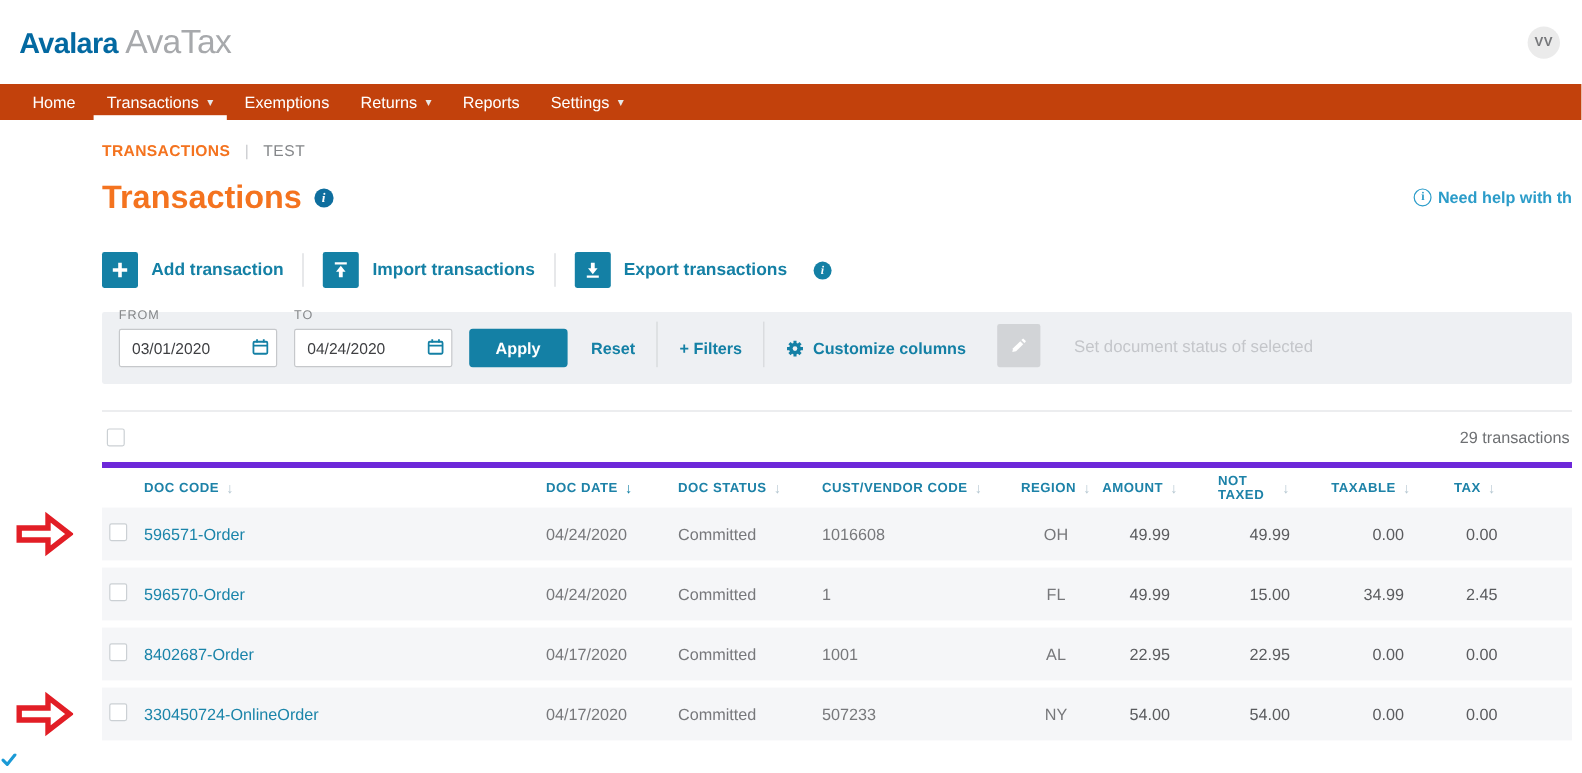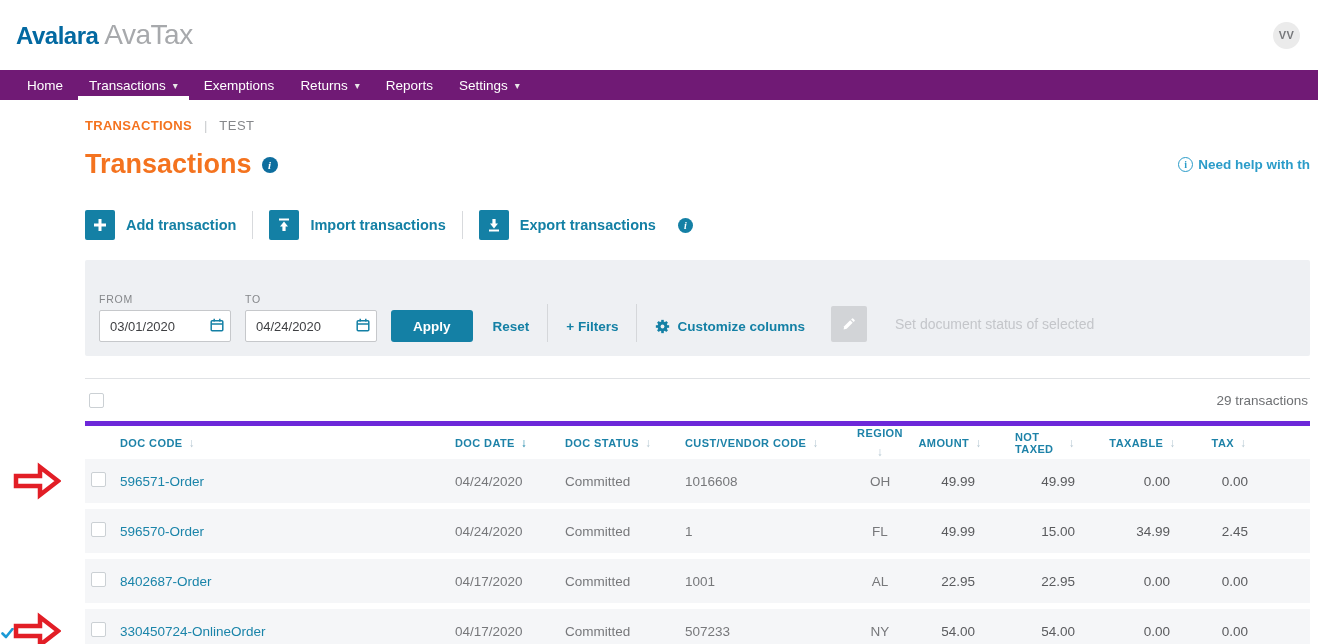--- a/index.html
+++ b/index.html
@@ -11,21 +11,21 @@
     padding: 0 18px 0 16px; background: #fff; }
   .logo { display: flex; align-items: baseline; gap: 6px; cursor: pointer; }
   .logo-primary { position: relative; font-size: 24px; font-weight: bold; color: #0369a1; letter-spacing: -0.5px; }
   .logo-check { position: absolute; left: 1px; bottom: 5px; }
   .logo-secondary { font-size: 28px; color: #a7a9ac; letter-spacing: -0.5px; }
   .avatar { width: 27px; height: 27px; border-radius: 50%; background: #ebebeb; color: #77787b;
     font-size: 11px; font-weight: bold; display: flex; align-items: center; justify-content: center;
     letter-spacing: 0.5px; cursor: pointer; }
 
   
-  .nav-bar { height: 30px; background: #701a75; display: flex; align-items: stretch; padding-left: 14px; }
+  .nav-bar { height: 30px; background: #c2410c; display: flex; align-items: stretch; padding-left: 14px; }
   .nav-item { position: relative; display: flex; align-items: center; gap: 7px; padding: 0 13px;
     color: #ffffff; font-size: 13.5px; text-decoration: none; cursor: pointer; }
   .nav-item .chev { font-size: 10px; color: #e8e8e8; }
   .nav-item.active::after { content: ""; position: absolute; left: 2px; right: 2px; bottom: -5px;
     height: 9px; background: #ffffff; }
 
   
   .page-content { margin: 0 8px 0 85px; }
 
   .breadcrumb { margin-top: 18px; font-size: 13px; display: flex; align-items: center; gap: 12px; }
@@ -50,21 +50,21 @@
   .action-btn { display: flex; align-items: center; gap: 11px; color: #1480a5; font-size: 14.5px;
     font-weight: bold; cursor: pointer; background: none; border: none; font-family: inherit; }
   .action-ico { width: 30px; height: 30px; background: #1480a5; border-radius: 2px;
     display: flex; align-items: center; justify-content: center; color: #fff; }
   .v-divider { width: 1px; height: 28px; background: #d8dadd; margin: 0 16px; }
   .export-info { margin-left: 22px; width: 15px; height: 15px; border-radius: 50%; background: #1480a5;
     color: #fff; font-family: "Liberation Serif", serif; font-weight: bold; font-style: italic;
     font-size: 10px; display: inline-flex; align-items: center; justify-content: center; cursor: pointer; }
 
   
-  .filter-bar { margin-top: 20px; height: 96px; background: #eef0f3; border-radius: 2px;
+  .filter-bar { margin-top: 20px; height: 60px; background: #eef0f3; border-radius: 2px;
     display: flex; align-items: flex-end; padding: 0 14px 14px 14px; }
   .field-group { display: flex; flex-direction: column; margin-right: 14px; }
   .field-label { font-size: 10.5px; color: #85878a; letter-spacing: 0.8px; margin-bottom: 5px; }
   .date-input-wrap { position: relative; }
   .date-input { width: 132px; height: 32px; border: 1px solid #c6c8cb; border-radius: 2px;
     background: #fff; font-family: inherit; font-size: 13px; color: #3e3f42; padding: 0 28px 0 10px; }
   .cal-ico { position: absolute; right: 7px; top: 8px; cursor: pointer; }
   .apply-btn { height: 32px; padding: 0 22px; background: #1480a5; border: none; border-radius: 3px;
     color: #fff; font-size: 13.5px; font-weight: bold; font-family: inherit; cursor: pointer; margin-right: 20px; }
   .filter-link { display: flex; align-items: center; gap: 7px; color: #1480a5; font-size: 13.5px;
@@ -87,21 +87,21 @@
   .tx-table { width: 100%; }
   .grid-cols { display: grid; grid-template-columns: 35px 335px 110px 120px 150px 90px 90px 100px 95px 100px;
     align-items: center; }
   .thead { border-top: 5px solid #6d28d9; height: 38px; }
   .th { font-size: 11px; font-weight: bold; color: #1d82a8; letter-spacing: 0.4px;
     display: flex; align-items: center; gap: 6px; cursor: pointer; }
   .th .sort-arrow { font-size: 12px; color: #b6c8d2; font-weight: bold; }
   .th .sort-arrow.active { color: #1480a5; }
   .th.num { justify-content: center; padding-right: 40px; }
   .th.num-last { justify-content: center; padding-right: 62px; }
-  .th.ctr { justify-content: center; flex-direction: column; }
+  .th.ctr { justify-content: center; }
 
   .trow { position: relative; height: 44px; background: #f5f6f8; margin-bottom: 6px; font-size: 13.5px; }
   .cell-check { padding-left: 6px; }
   .doc-link { color: #1a84a9; text-decoration: none; cursor: pointer; }
   .cell-dim { color: #77787b; }
   .cell-num { color: #5a5b5e; text-align: right; padding-right: 40px; }
   .cell-num-last { color: #5a5b5e; text-align: right; padding-right: 62px; }
   .cell-ctr { color: #77787b; text-align: center; }
 
   .row-annotation { position: absolute; left: -72px; top: 50%; transform: translateY(-50%); line-height: 0; }

